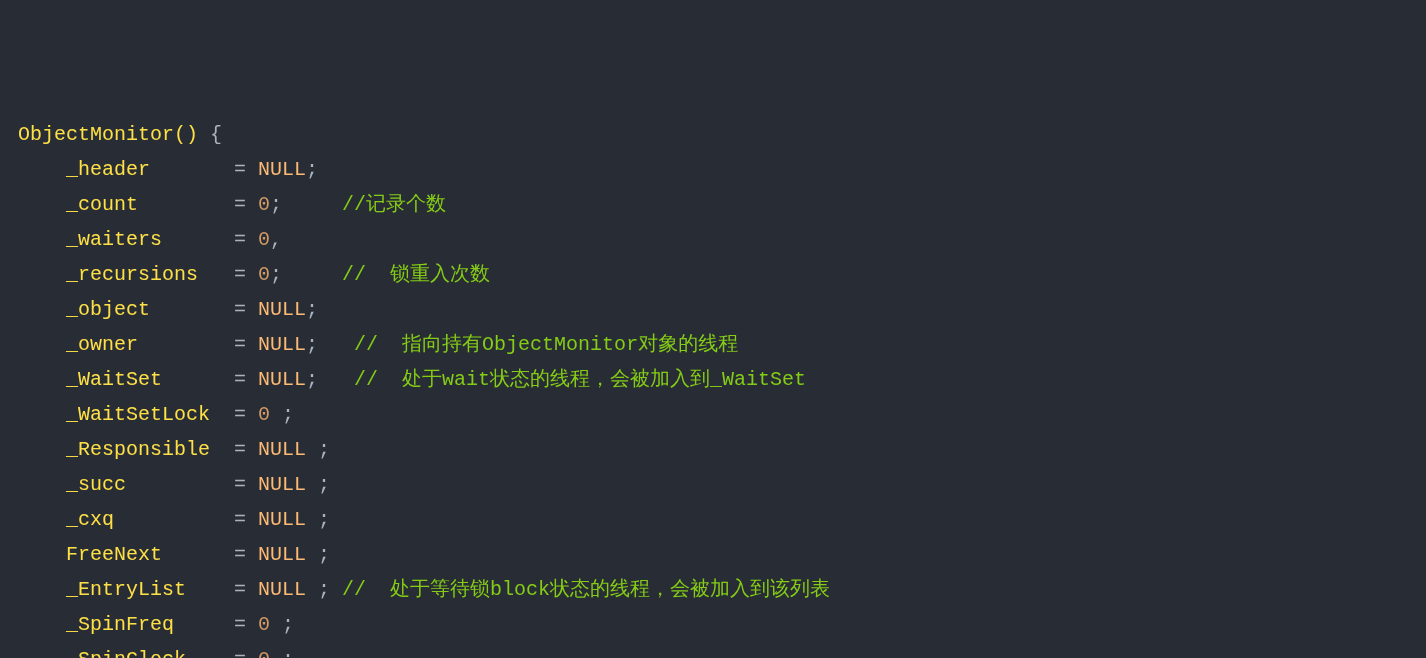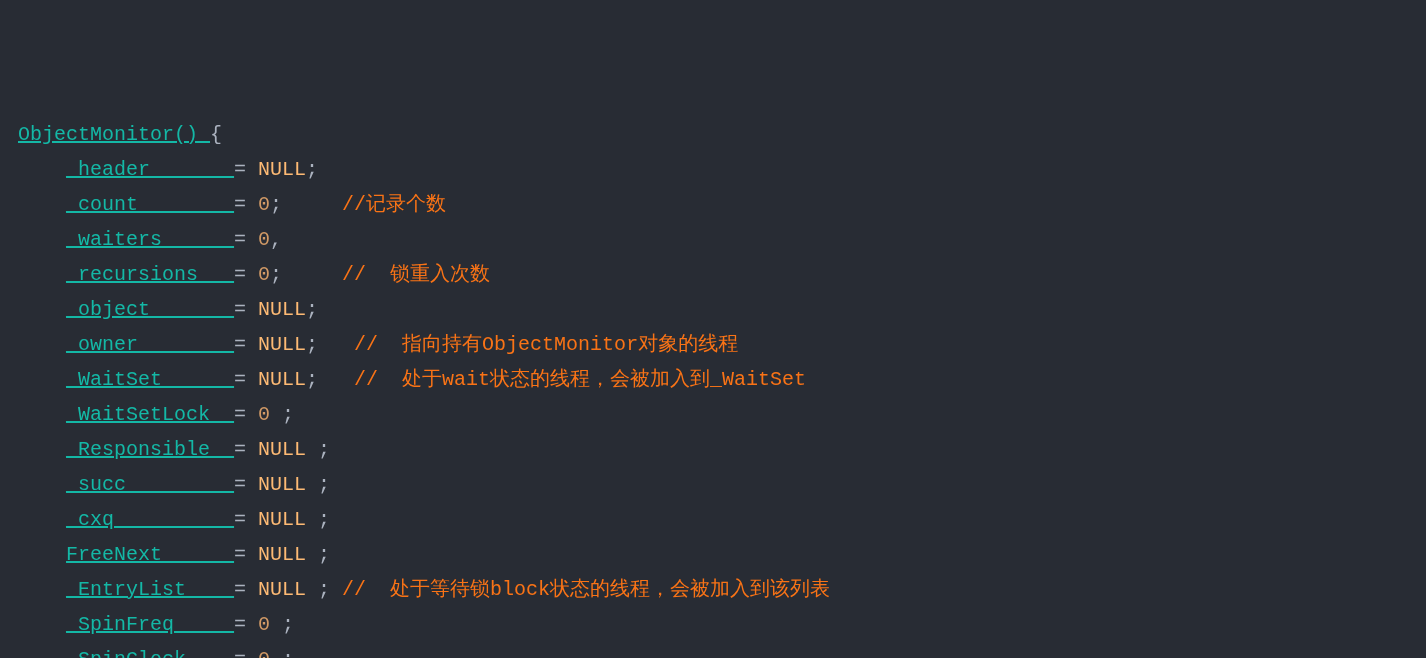--- a/index.html
+++ b/index.html
@@ -13,34 +13,33 @@
       font-size: 20px;
       line-height: 1.75;
       padding: 12px 18px;
       color: #abb2bf;
       white-space: pre;
     }
     .code-line {
       display: block;
     }
     .identifier {
-      color: #14b8a6;
-      text-decoration: underline;
+      color: #fde047;
     }
     .operator {
       color: #abb2bf;
     }
     .keyword-null {
       color: #fdba74;
     }
     .number {
       color: #d19a66;
     }
     .comment {
-      color: #f97316;
+      color: #84cc16;
     }
     .brace {
       color: #abb2bf;
     }
     .semicolon {
       color: #abb2bf;
     }
   </style>
 </head>
 <body>

